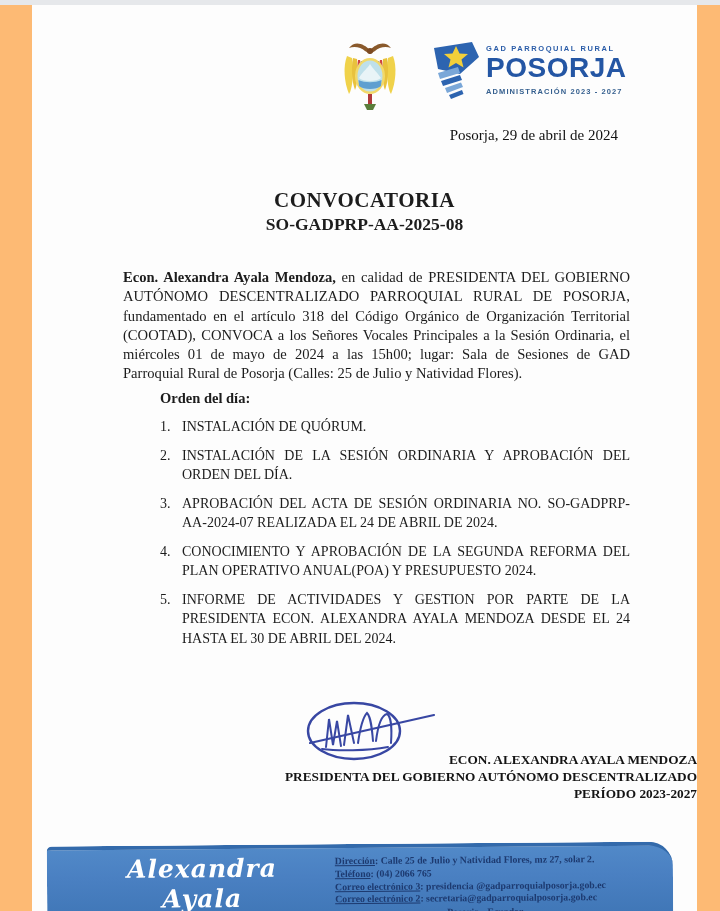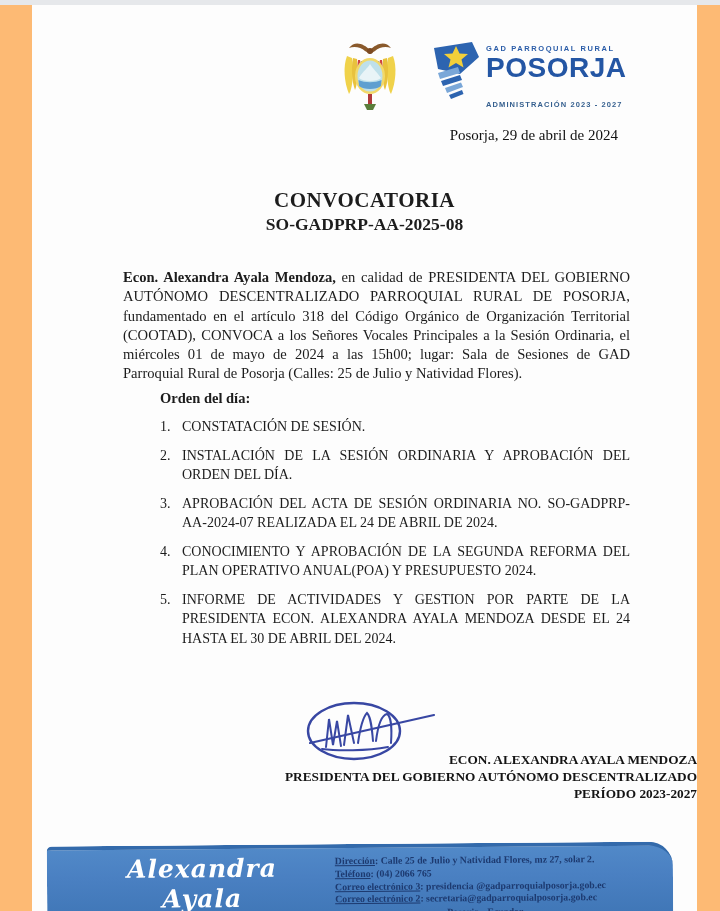--- a/index.html
+++ b/index.html
@@ -13,21 +13,21 @@
     position:absolute; left:32px; top:5px; width:665px; height:906px;
     background:#fdfdfd;
   }
   
   .coat { position:absolute; left:337px; top:38px; width:66px; height:76px; }
   .logo { position:absolute; left:430px; top:40px; width:196px; height:62px; display:flex; }
   .logo-shield { width:52px; height:60px; flex:0 0 auto; }
   .logo-text { padding-left:4px; padding-top:4px; font-family:"Liberation Sans", sans-serif; }
   .logo-small { font-size:7.5px; font-weight:bold; letter-spacing:1.6px; color:#2a5ca8; }
   .logo-name  { font-size:28px; font-weight:800; letter-spacing:0.5px; color:#2456a4; line-height:30px; }
-  .logo-admin { font-size:7.5px; font-weight:bold; letter-spacing:1.1px; color:#36608f; margin-top:17px; }
+  .logo-admin { font-size:7.5px; font-weight:bold; letter-spacing:1.1px; color:#36608f; margin-top:4px; }
   .date-line {
     position:absolute; left:390px; top:127px; width:228px;
     text-align:right; font-size:15px; color:#111;
   }
   
   .title-block { position:absolute; left:32px; top:188px; width:665px; text-align:center; }
   .title-1 { font-size:21px; font-weight:bold; letter-spacing:0.5px; }
   .title-2 { font-size:17.5px; font-weight:bold; margin-top:1px; }
   
   .intro {
@@ -131,21 +131,21 @@
 
   <div class="title-block">
     <div class="title-1">CONVOCATORIA</div>
     <div class="title-2">SO-GADPRP-AA-2025-08</div>
   </div>
 
   <p class="intro"><strong>Econ. Alexandra Ayala Mendoza,</strong><span> en calidad de PRESIDENTA DEL GOBIERNO AUTÓNOMO DESCENTRALIZADO PARROQUIAL RURAL DE POSORJA, fundamentado en el artículo 318 del Código Orgánico de Organización Territorial (COOTAD), CONVOCA a los Señores Vocales Principales a la Sesión Ordinaria, el miércoles 01 de mayo de 2024 a las 15h00; lugar: Sala de Sesiones de GAD Parroquial Rural de Posorja (Calles: 25 de Julio y Natividad Flores).</span></p>
 
   <div class="agenda-heading">Orden del día:</div>
   <ol class="agenda">
-    <li><span>CONSTATACIÓN DE SESIÓN.</span></li>
+    <li><span>INSTALACIÓN DE QUÓRUM.</span></li>
     <li><span>INSTALACIÓN DE LA SESIÓN ORDINARIA Y APROBACIÓN DEL ORDEN DEL DÍA.</span></li>
     <li><span>APROBACIÓN DEL ACTA DE SESIÓN ORDINARIA NO. SO-GADPRP- AA-2024-07 REALIZADA EL 24 DE ABRIL DE 2024.</span></li>
     <li><span>CONOCIMIENTO Y APROBACIÓN DE LA SEGUNDA REFORMA DEL PLAN OPERATIVO ANUAL(POA) Y PRESUPUESTO 2024.</span></li>
     <li><span>INFORME DE ACTIVIDADES Y GESTION POR PARTE DE LA PRESIDENTA ECON. ALEXANDRA AYALA MENDOZA DESDE EL 24 HASTA EL 30 DE ABRIL DEL 2024.</span></li>
   </ol>
 
   <svg class="sig-scribble" viewBox="0 0 148 66">
     <g fill="none" stroke="#3847a3" stroke-width="2" stroke-linecap="round">
       <ellipse cx="62" cy="32" rx="46" ry="28" stroke-width="2.4"></ellipse>
       <path d="M34,48 L37,20 L41,46 L45,22 L49,47"></path>

